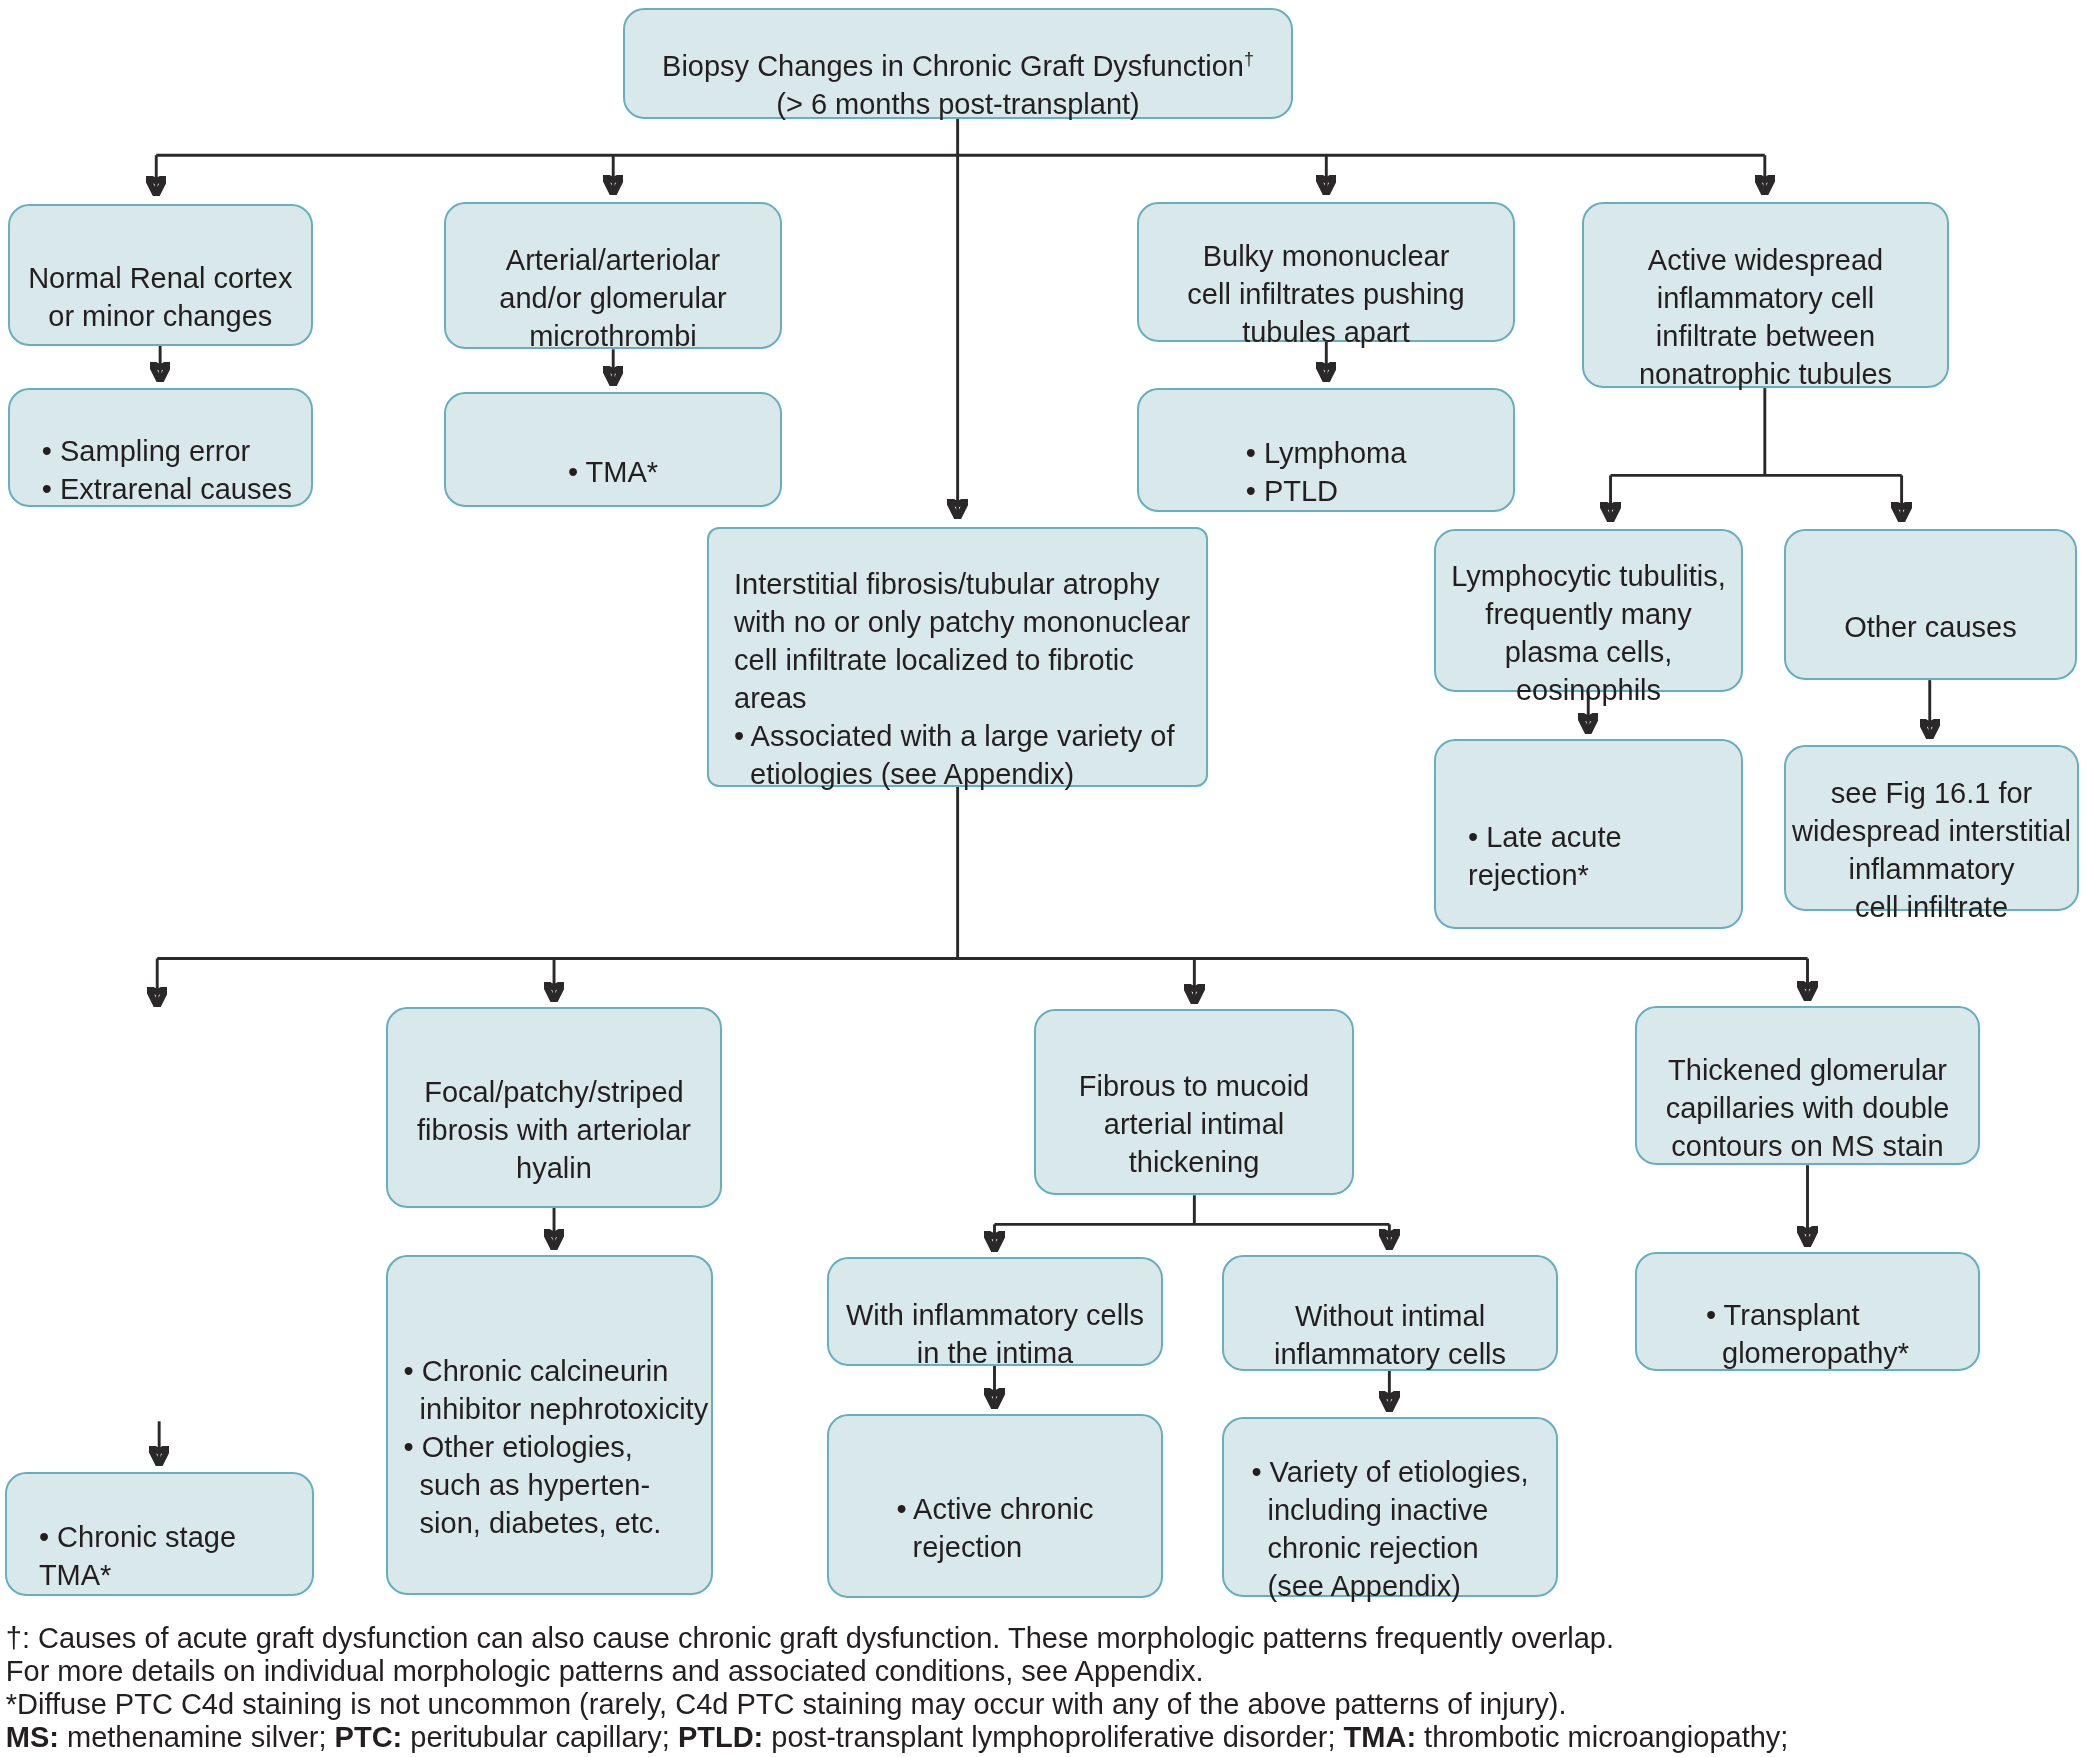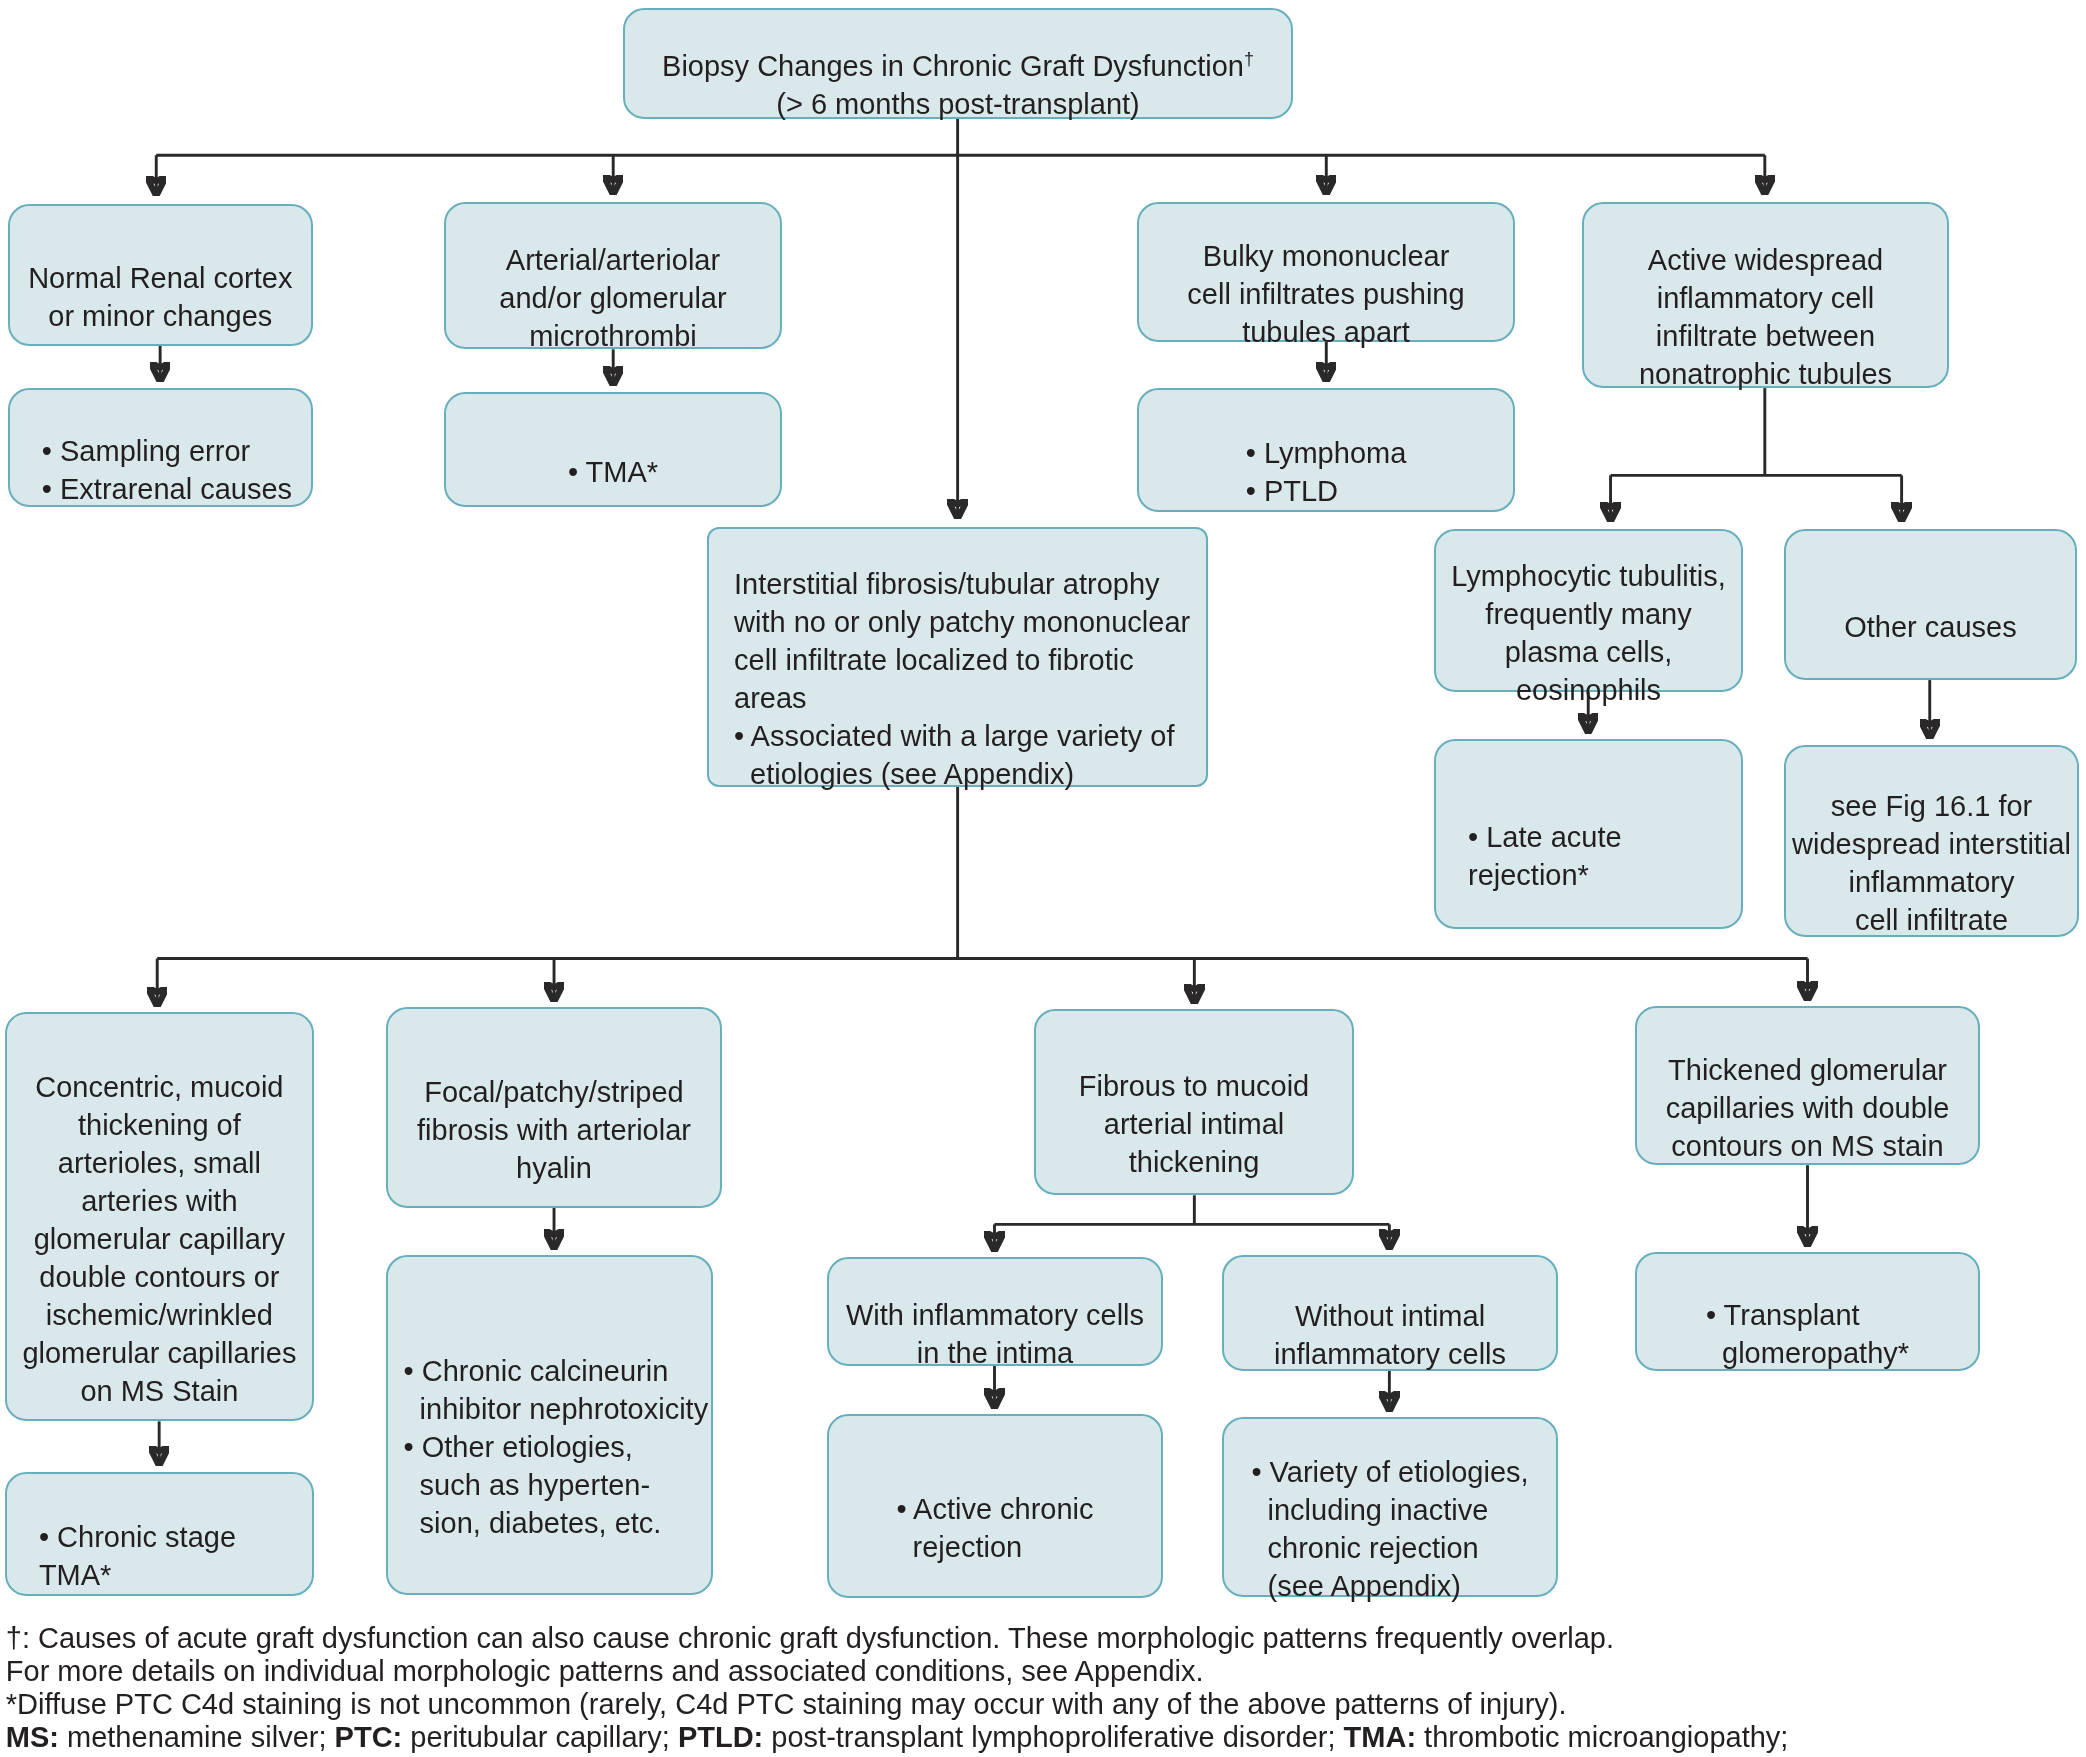--- a/index.html
+++ b/index.html
@@ -157,38 +157,27 @@
 frequently many
 plasma cells,
 eosinophils</span>
   </div>
   <div class="node" style="left:1784px;top:529px;width:293px;height:151px">
     <span class="txt">Other causes</span>
   </div>
   <div class="node flush" style="left:1434px;top:739px;width:309px;height:190px">
     <span class="txt">• Late acute rejection*</span>
   </div>
-  <div class="node" style="left:1784px;top:745px;width:295px;height:192px">
+  <div class="node" style="left:1784px;top:745px;width:295px;height:166px">
     <span class="txt">see Fig 16.1 for
 widespread interstitial
 inflammatory
 cell infiltrate</span>
   </div>
 
-  <div class="node" style="left:4.9px;top:1012px;width:309px;height:409px">
-    <span class="txt">Concentric, mucoid
-thickening of
-arterioles, small
-arteries with
-glomerular capillary
-double contours or
-ischemic/wrinkled
-glomerular capillaries
-on MS Stain</span>
-  </div>
   <div class="node flush" style="left:4.9px;top:1472px;width:309px;height:124px">
     <span class="txt">• Chronic stage TMA*</span>
   </div>
 
   <div class="node" style="left:386px;top:1007px;width:336px;height:201px">
     <span class="txt">Focal/patchy/striped
 fibrosis with arteriolar
 hyalin</span>
   </div>
   <div class="node flush flush-sm" style="left:386px;top:1255px;width:327px;height:340px">

